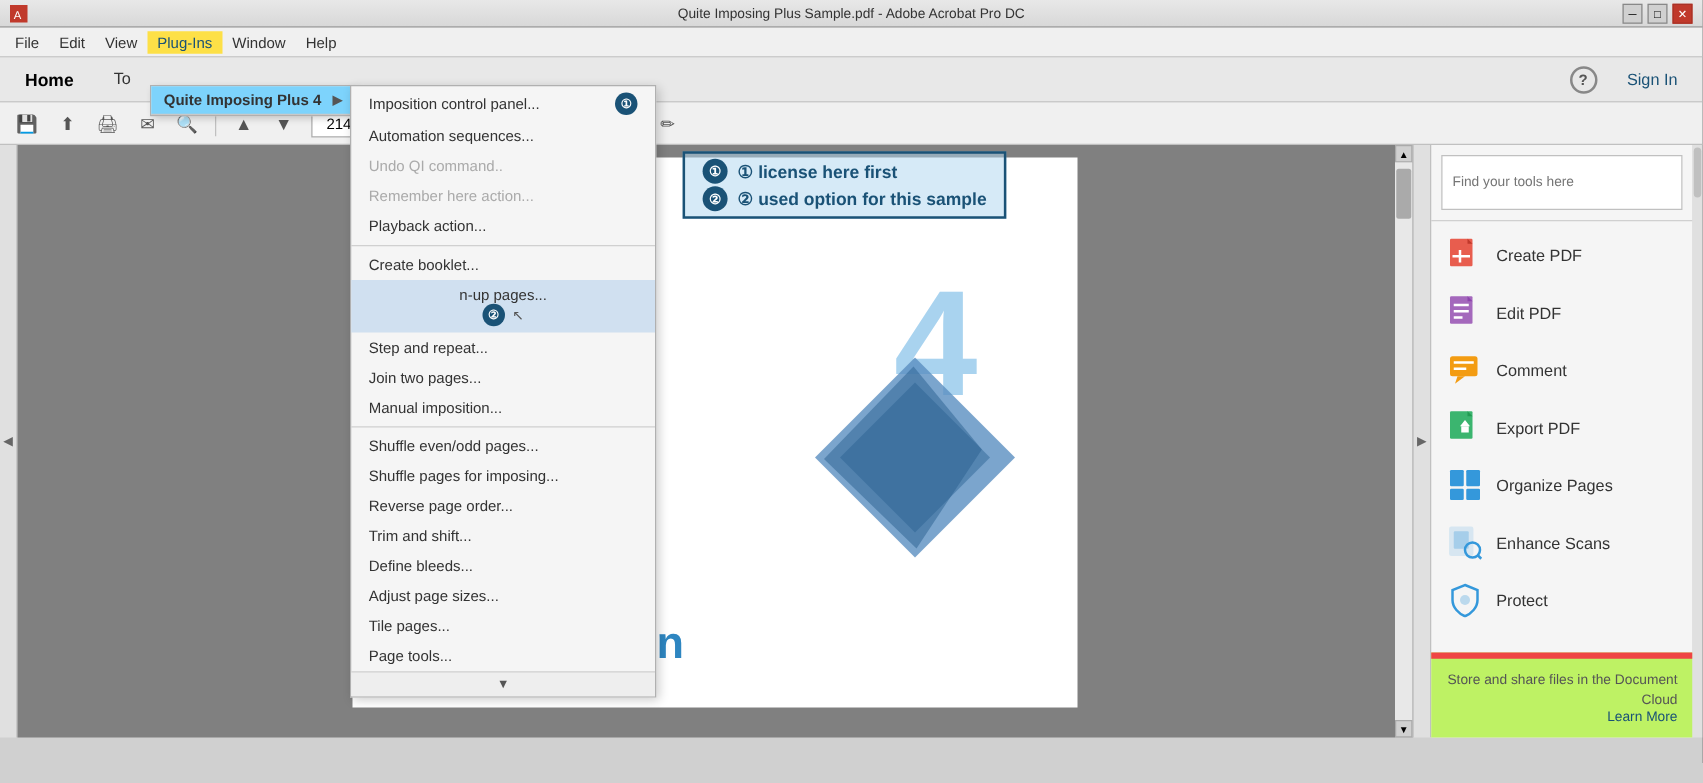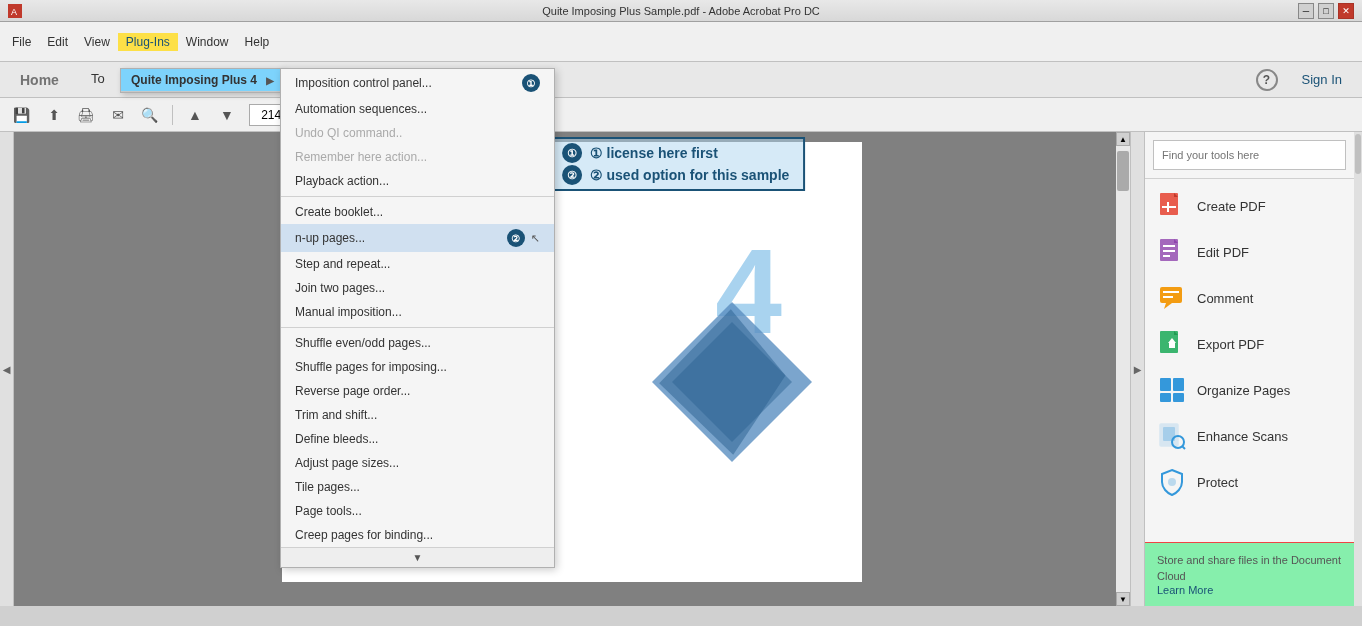--- a/index.html
+++ b/index.html
@@ -20,21 +20,21 @@
     .title-bar-controls { display: flex; gap: 4px; }
     .title-bar-btn { width: 16px; height: 16px; border: 1px solid #888; display: flex; align-items: center; justify-content: center; font-size: 9px; cursor: pointer; background: #d0d0d0; }
     .title-bar-btn.close { background: #c0392b; color: white; border-color: #a93226; }
     .title-bar-btn.min { background: #d0d0d0; }
     .title-bar-btn.max { background: #d0d0d0; }
 
     
     .menu-bar {
       background: #f0f0f0;
       border-bottom: 1px solid #c0c0c0;
-      height: 40px;
+      height: 24px;
       display: flex;
       align-items: center;
       padding: 0 4px;
     }
     .menu-item {
       padding: 2px 8px;
       font-size: 12px;
       cursor: pointer;
       color: #333;
     }
@@ -43,21 +43,21 @@
     
     .nav-bar {
       background: #e8e8e8;
       border-bottom: 1px solid #c0c0c0;
       height: 36px;
       display: flex;
       align-items: center;
       padding: 0 8px;
       gap: 8px;
     }
-    .nav-home { font-size: 14px; font-weight: bold; color: #737373; padding: 4px 12px; cursor: pointer; }
+    .nav-home { font-size: 14px; font-weight: bold; color: #000000; padding: 4px 12px; cursor: pointer; }
     .nav-tools { font-size: 13px; color: #333; padding: 4px 12px; cursor: pointer; border-bottom: 2px solid transparent; }
     .nav-sign-in { margin-left: auto; font-size: 13px; color: #1a5276; padding: 4px 12px; cursor: pointer; }
     .nav-help-btn { width: 22px; height: 22px; border-radius: 50%; border: 2px solid #888; display: flex; align-items: center; justify-content: center; font-size: 12px; font-weight: bold; color: #555; cursor: pointer; }
 
     
     .second-toolbar {
       background: #f0f0f0;
       border-bottom: 1px solid #c0c0c0;
       height: 34px;
       display: flex;
@@ -193,21 +193,21 @@
       cursor: pointer;
       font-size: 10px;
       color: #666;
     }
     .right-panel-search {
       padding: 8px;
       border-bottom: 1px solid #d0d0d0;
     }
     .right-panel-search input {
       width: 100%;
-      height: 30px;
+      height: 44px;
       border: 1px solid #c0c0c0;
       padding: 0 8px;
       font-size: 11px;
       background: white;
       color: #888;
     }
     .right-panel-tools {
       flex: 1;
       overflow-y: auto;
       padding: 4px 0;
@@ -220,23 +220,23 @@
       gap: 10px;
     }
     .right-tool-icon {
       width: 30px; height: 30px;
       display: flex; align-items: center; justify-content: center;
       flex-shrink: 0;
     }
     .right-tool-label { font-size: 13px; color: #333; }
     .right-panel-footer {
       padding: 10px 12px;
-      border-top: 1px solid #ef4444;
-      background: #86efac;
-      text-align: left;
+      border-top: 5px solid #ef4444;
+      background: #bef264;
+      text-align: right;
     }
     .right-panel-footer-text { font-size: 11px; color: #555; line-height: 1.4; }
     .right-panel-footer-link { font-size: 11px; color: #1a5276; cursor: pointer; }
     .right-scrollbar { width: 8px; background: #e0e0e0; }
     .right-scrollbar-thumb { width: 6px; height: 40px; background: #c0c0c0; margin: 2px auto; border-radius: 3px; }
 
     
     .dropdown-overlay {
       position: absolute;
       top: 22px; 
@@ -271,35 +271,35 @@
     .qi-menu-arrow { font-size: 10px; color: #555; }
 
     
     .main-dropdown {
       position: absolute;
       top: 46px;
       left: 280px;
       background: #f5f5f5;
       border: 1px solid #b0b0b0;
       box-shadow: 2px 2px 8px rgba(0,0,0,0.2);
-      width: 275px;
+      width: 245px;
       z-index: 300;
       pointer-events: all;
     }
     .dropdown-item {
       padding: 5px 14px;
       font-size: 12px;
       color: #333;
       cursor: pointer;
       display: flex;
       align-items: center;
       justify-content: space-between;
     }
     .dropdown-item.disabled { color: #aaa; cursor: default; }
-    .dropdown-item.highlighted { background: #d0e0f0; }
+    .dropdown-item.highlighted { background: #d0e0f0; flex-direction: column; }
     .dropdown-separator { height: 1px; background: #d0d0d0; margin: 3px 0; }
     .dropdown-item .badge {
       width: 18px; height: 18px;
       border-radius: 50%;
       background: #1a5276;
       color: white;
       font-size: 10px;
       font-weight: bold;
       display: flex; align-items: center; justify-content: center;
       margin-left: auto;
@@ -603,21 +603,18 @@
     </div>
 
     <div class="dropdown-item">
       <span>Tile pages...</span>
     </div>
 
     <div class="dropdown-item">
       <span>Page tools...</span>
     </div>
 
-    <div class="dropdown-item">
-      <span>Creep pages for binding...</span>
-    </div>
 
     <div style="display:flex;justify-content:center;padding:4px;background:#eee;border-top:1px solid #d0d0d0;">
       <span style="font-size:10px;color:#555;">▼</span>
     </div>
   </div>
 </div>
 
 </body></html>

